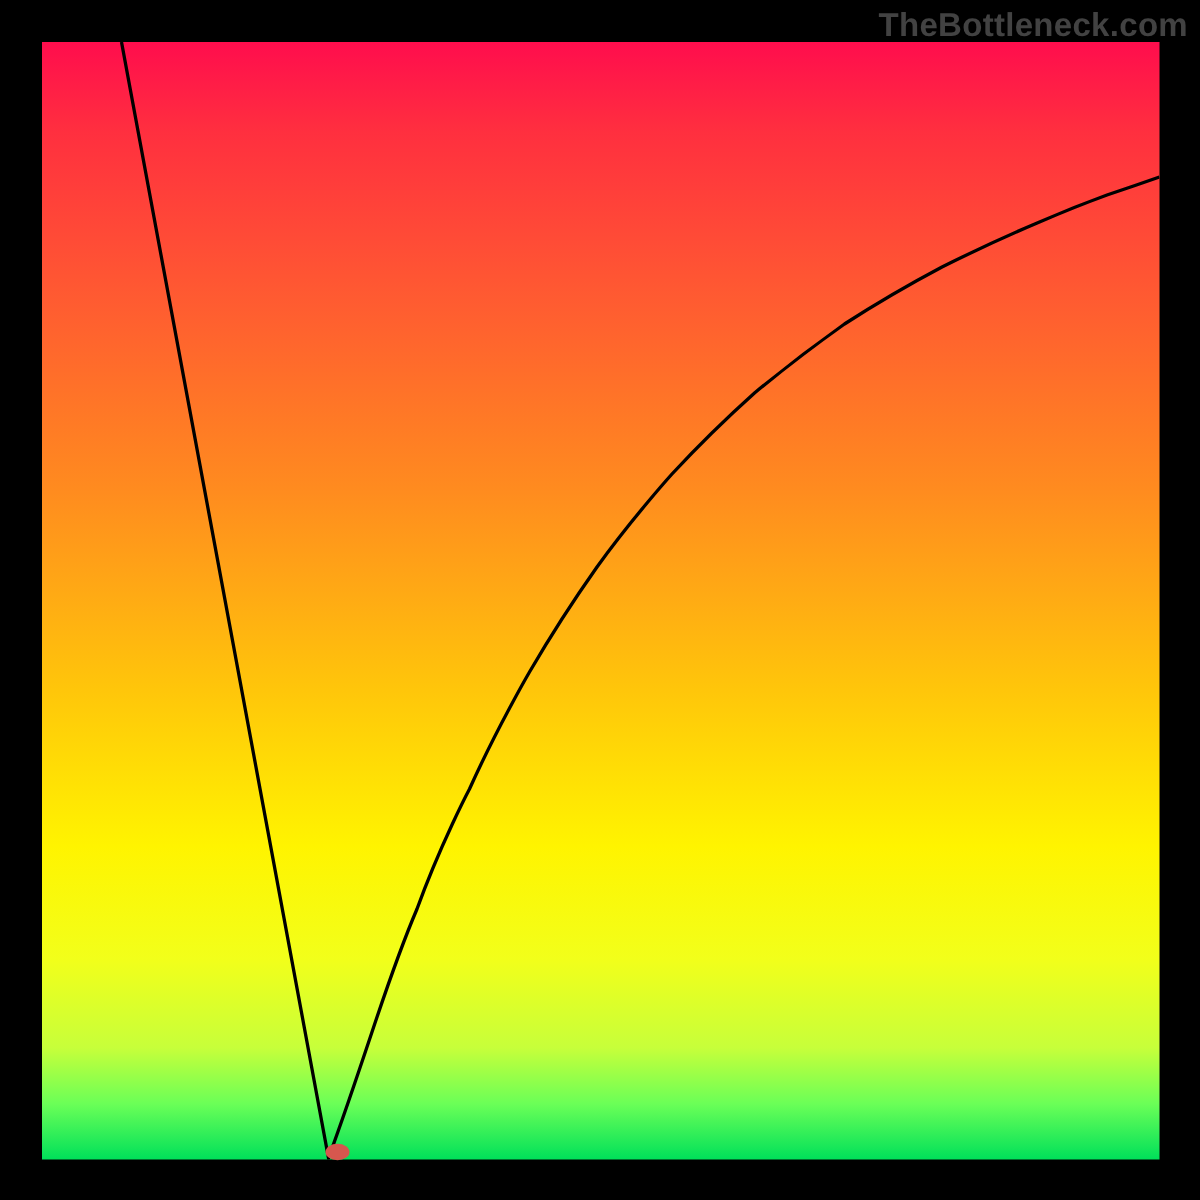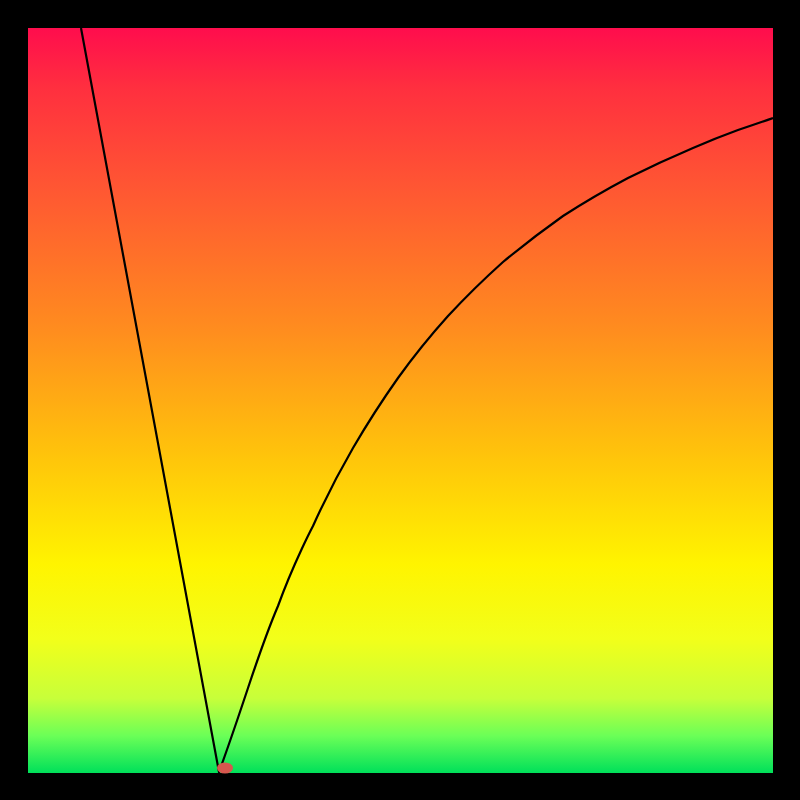--- a/index.html
+++ b/index.html
@@ -80,13 +80,14 @@
                C 393 318 420 288 420 288
                C 446 260 475 234 475 234
                C 504 210 535 188 535 188
                C 566 168 600 150 600 150
                C 632 134 665 120 665 120
                C 688 110 710 102 710 102
                C 728 96 745 90 745 90" fill="none" stroke="#000" stroke-width="2.2"></path>
     </svg>
     <div class="marker" style="left:197px; top:740px;"></div>
   </div>
+  <div class="watermark">TheBottleneck.com</div>
 </div>
 
 </body></html>

